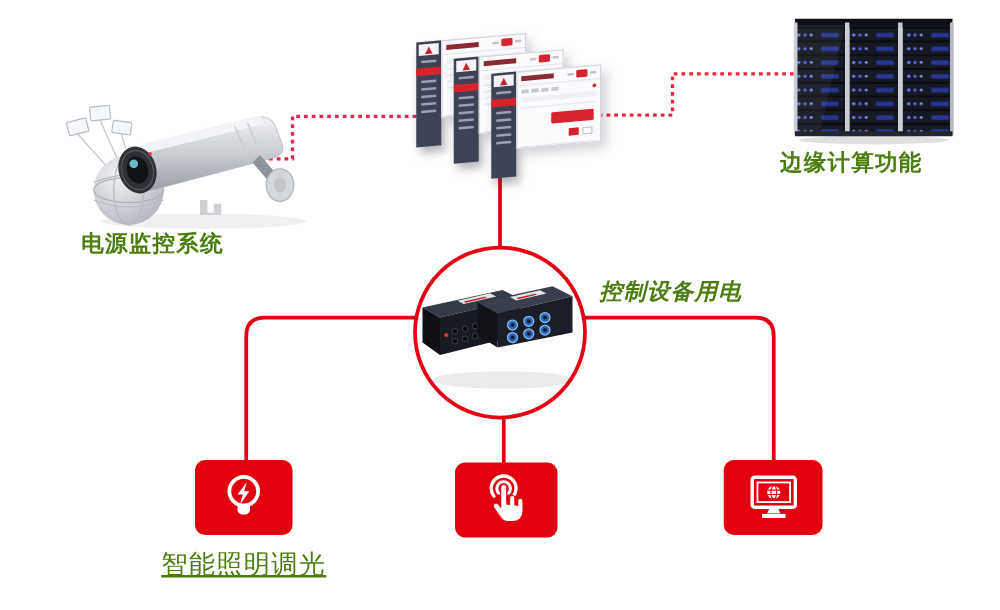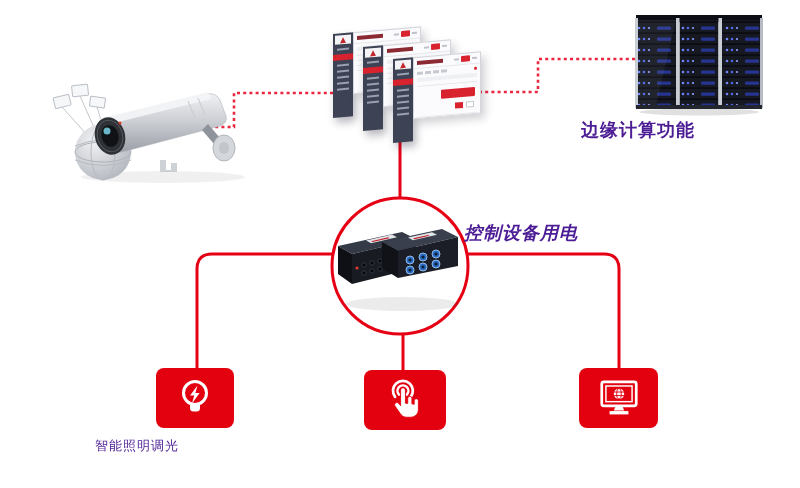--- a/index.html
+++ b/index.html
@@ -1,23 +1,23 @@
 <!DOCTYPE html>
 <html><head>
 <meta charset="utf-8">
 <style>
   html,body{margin:0;padding:0;background:#fff;}
   .canvas{position:relative;width:800px;height:488px;background:#ffffff;overflow:hidden;
           font-family:"DejaVu Sans","Liberation Sans",sans-serif;}
   .layer{position:absolute;left:0;top:0;}
   
-  .lbl{position:absolute;color:#4c1d95;text-align:left;letter-spacing:1px;z-index:30;}
+  .lbl{position:absolute;color:#4d7c0f;text-align:center;letter-spacing:1px;z-index:30;}
   .lbl.big{font-size:18px;font-weight:600;}
   .lbl.mid{font-size:18px;font-weight:700;}
-  .lbl.small{font-size:13px;font-weight:500;}
+  .lbl.small{font-size:21px;font-weight:500;text-decoration:underline;}
   
   .illus{position:absolute;z-index:10;}
   
   .windows{position:absolute;left:330px;top:26px;width:190px;height:135px;z-index:12;}
   .win{position:absolute;width:88px;height:62px;transform:skewY(-5deg);transform-origin:0 0;}
   .w-side{position:absolute;left:0;top:0;width:20px;height:84px;background:#3d4354;
           box-shadow:3px 5px 8px rgba(40,40,60,.35);}
   .w-logo{margin:2px;height:9px;background:#f4f4f6;position:relative;}
   .w-logo:after{content:"";position:absolute;left:5px;top:1.5px;width:0;height:0;
           border-left:3px solid transparent;border-right:3px solid transparent;
@@ -99,20 +99,21 @@
         <ellipse cx="62" cy="62" rx="8.5" ry="11" transform="rotate(-16 62 62)" fill="#101215"></ellipse>
         <circle cx="59" cy="57" r="3.5" fill="#79d5e8" opacity="0.85"></circle>
         <circle cx="72" cy="49" r="1.5" fill="#e03a2f"></circle>
         <path d="M160,50 L172,64 L166,70 L154,56 Z" fill="#8f939b"></path>
         <ellipse cx="176" cy="74" rx="11" ry="13" fill="#d4d7db" stroke="#b2b6bc"></ellipse>
         <ellipse cx="176" cy="74" rx="5" ry="6" fill="#c2c5ca"></ellipse>
       </g>
       <path d="M112,86 h6 v10 h5 v-7 h6 v9 h-17 Z" fill="#b9bdc4" opacity="0.7"></path>
     </svg>
   </div>
+  <div class="lbl big" style="left:22px;top:183px;width:200px;">电源监控系统</div>
 
   <div class="windows">
     <div class="win" style="left:3px;top:8px;z-index:1;">
       <div class="w-side">
         <div class="w-logo"></div>
         <div class="w-item"></div>
           <div class="w-hl"></div>
           <div class="w-item"></div>
         <div class="w-item"></div>
           <div class="w-item"></div>

